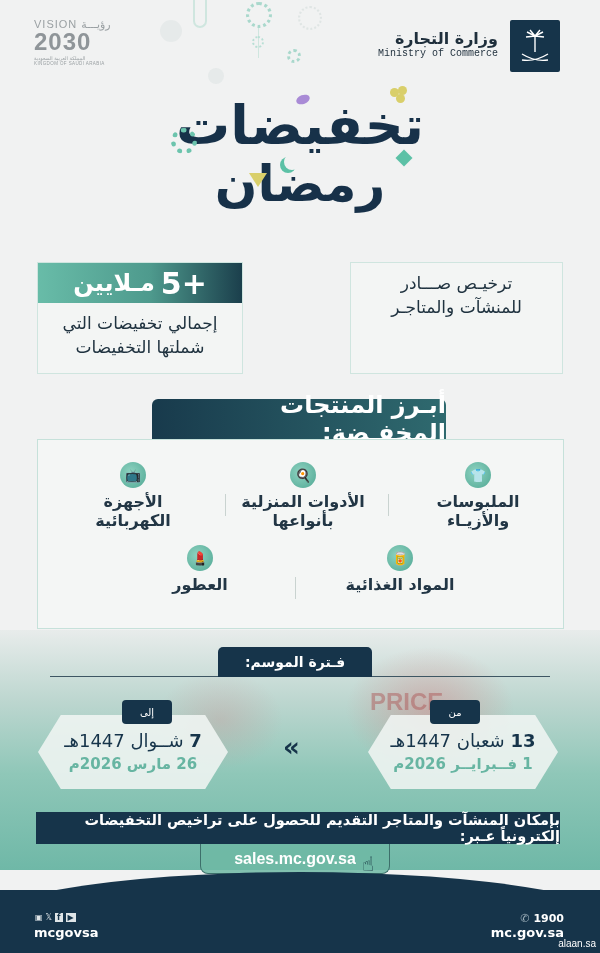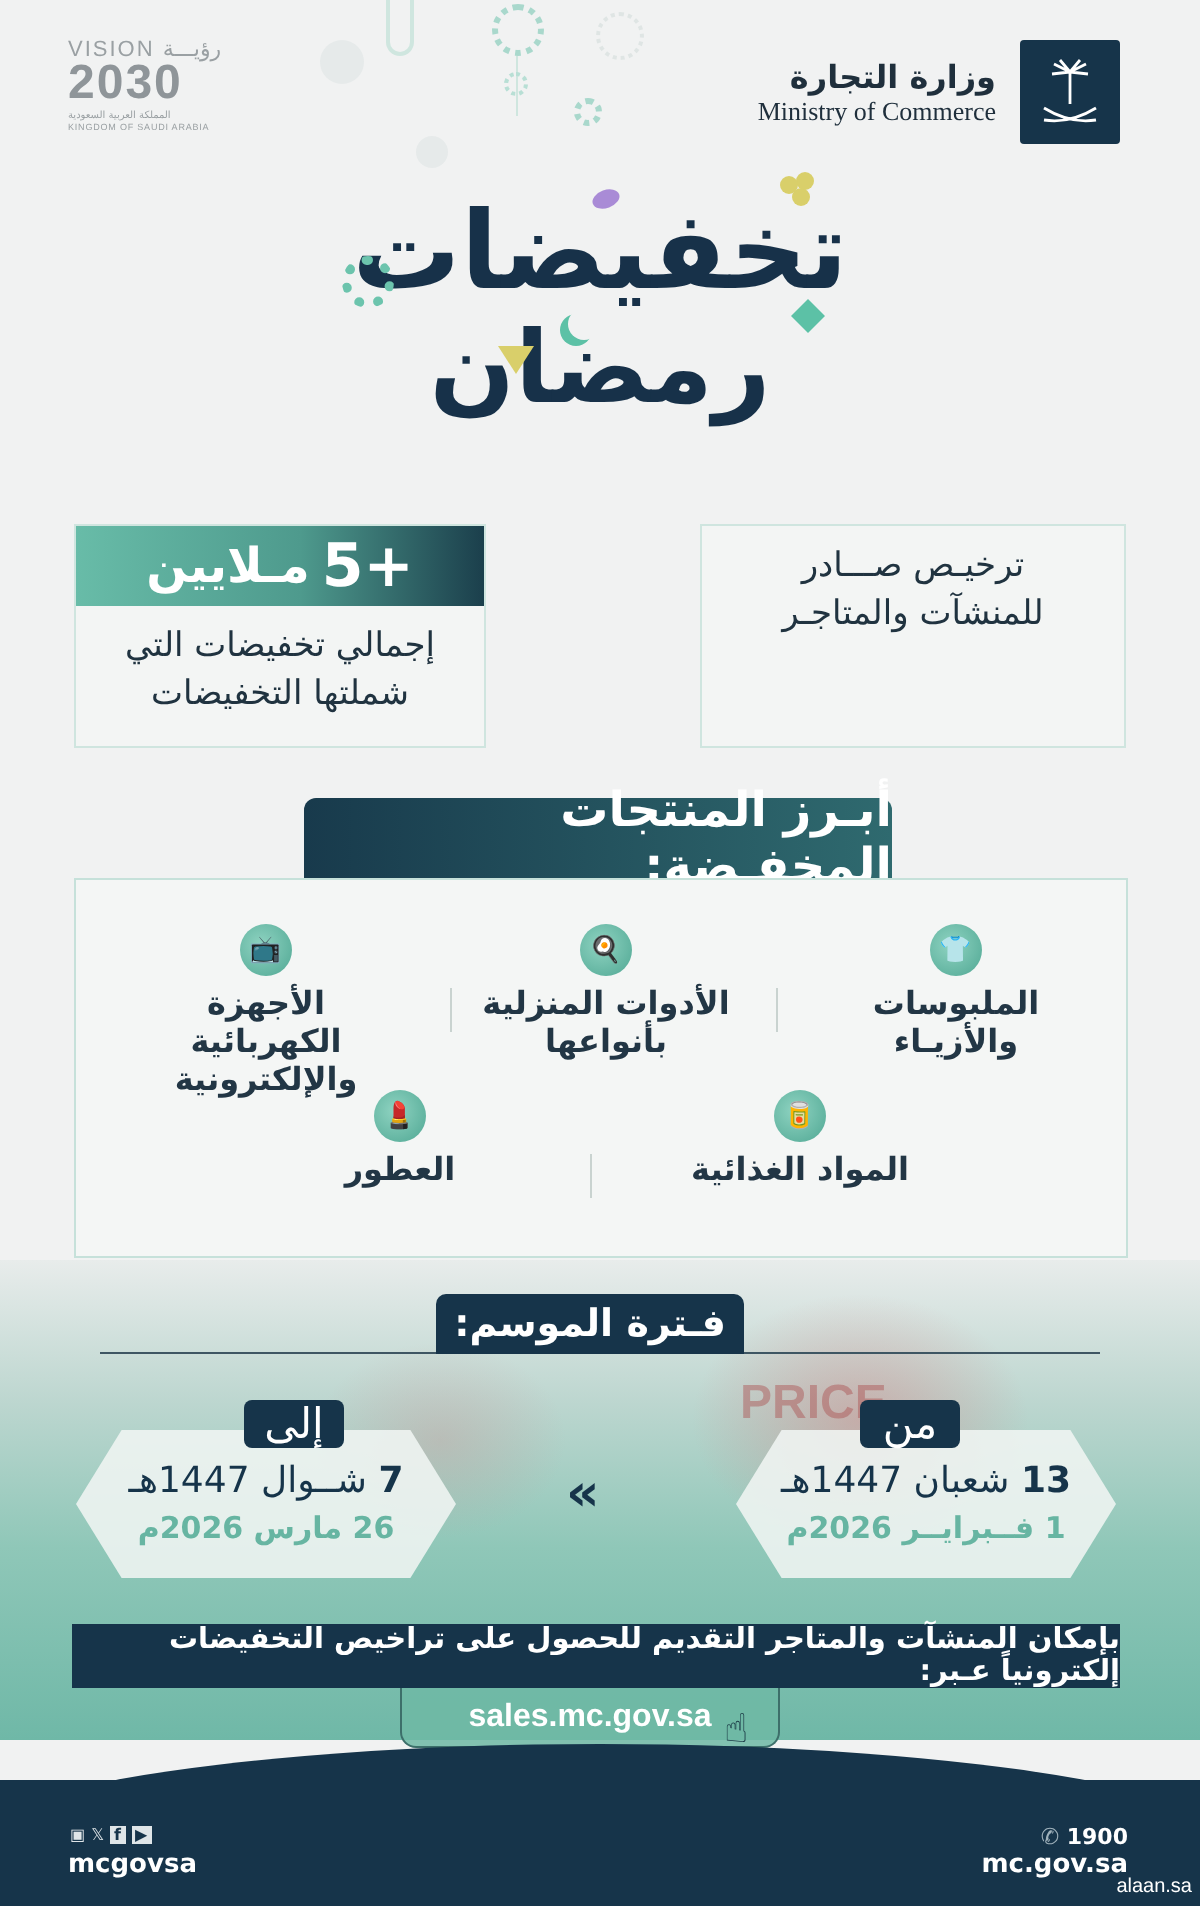--- a/index.html
+++ b/index.html
@@ -13,21 +13,21 @@
   .abs { position: absolute; }
 
   
   .moc-logo {
     left: 510px; top: 20px; width: 50px; height: 52px;
     background: #16344a; border-radius: 2px;
     display: flex; align-items: center; justify-content: center;
   }
   .moc-text { right: 102px; top: 30px; text-align: right; direction: rtl; }
   .moc-ar { font-size: 16px; font-weight: bold; color: #1f2f3c; line-height: 18px; }
-  .moc-en { font-size: 13px; color: #1f2f3c; direction: ltr; font-family: Liberation Serif, serif; }
+  .moc-en { font-size: 10px; color: #1f2f3c; direction: ltr; font-family: Liberation Mono, monospace; }
 
   .vision { left: 34px; top: 18px; width: 90px; color: #9aa0a3; }
   .vision .v1 { font-size: 11px; letter-spacing: 1px; font-family: "Liberation Sans", sans-serif; }
   .vision .v2 { font-size: 24px; font-weight: bold; line-height: 22px; letter-spacing: 1px; font-family: "Liberation Sans", sans-serif; color: #8f9599; }
   .vision .v3 { font-size: 5px; letter-spacing: .3px; margin-top: 2px; }
   .vision .v4 { font-size: 4.5px; letter-spacing: .4px; font-family: "Liberation Sans", sans-serif; }
 
   .deco-circle { border-radius: 50%; }
 
   
@@ -66,36 +66,36 @@
   .season-bg {
     left: 0; top: 630px; width: 600px; height: 240px;
     background:
       radial-gradient(ellipse 120px 90px at 430px 80px, rgba(208,140,140,.55), transparent 70%),
       radial-gradient(ellipse 90px 70px at 220px 90px, rgba(200,150,150,.35), transparent 70%),
       linear-gradient(180deg, #e8eceb 0%, #bcd6cf 30%, #8fc7b8 60%, #6fb8a7 100%);
   }
   .season-line { left: 50px; top: 676px; width: 500px; height: 1px; background: #3e5663; }
   .season-title {
     left: 218px; top: 647px; width: 154px; height: 30px; border-radius: 5px 5px 0 0;
-    background: #16344a; color: #fff; font-size: 19px; font-weight: bold; direction: rtl;
+    background: #16344a; color: #fff; font-size: 14px; font-weight: bold; direction: rtl;
     display: flex; align-items: center; justify-content: center;
   }
   .date-card {
     position: absolute; width: 190px; height: 74px; top: 715px;
     background: rgba(240,245,243,.88);
     clip-path: polygon(12% 0, 88% 0, 100% 50%, 88% 100%, 12% 100%, 0 50%);
     border-radius: 12px;
     text-align: center; direction: rtl; padding-top: 14px;
   }
   .date-hijri { font-size: 18px; color: #16344a; line-height: 24px; }
   .date-hijri b { font-weight: bold; }
   .date-greg { font-size: 15px; font-weight: bold; color: #67b5a2; line-height: 22px; }
   .date-tag {
     position: absolute; top: 700px; width: 50px; height: 24px; border-radius: 4px;
-    background: #16344a; color: #fff; font-size: 21px; direction: rtl;
+    background: #16344a; color: #fff; font-size: 10px; direction: rtl;
     display: flex; align-items: center; justify-content: center;
   }
   .arrows { left: 283px; top: 732px; font-size: 26px; color: #16344a; font-weight: bold; }
 
   
   .cta-bar {
     left: 36px; top: 812px; width: 524px; height: 32px; background: #16344a; color: #fff;
     font-size: 14.5px; font-weight: bold; direction: rtl;
     display: flex; align-items: center; justify-content: center;
   }
@@ -197,21 +197,20 @@
   <div class="sep" style="left:350px;top:54px;"></div>
   <div class="prod-item" style="left:195px;top:22px;">
     <div class="prod-icon">🍳</div>
     <div class="prod-label">الأدوات المنزلية</div>
     <div class="prod-label">بأنواعها</div>
   </div>
   <div class="sep" style="left:187px;top:54px;"></div>
   <div class="prod-item" style="left:25px;top:22px;">
     <div class="prod-icon">📺</div>
     <div class="prod-label">الأجهزة الكهربائية</div>
-    <div class="prod-label">والإلكترونية</div>
   </div>
   <div class="prod-item" style="left:292px;top:105px;">
     <div class="prod-icon">🥫</div>
     <div class="prod-label">المواد الغذائية</div>
   </div>
   <div class="sep" style="left:257px;top:137px;"></div>
   <div class="prod-item" style="left:92px;top:105px;">
     <div class="prod-icon">💄</div>
     <div class="prod-label">العطور</div>
   </div>

